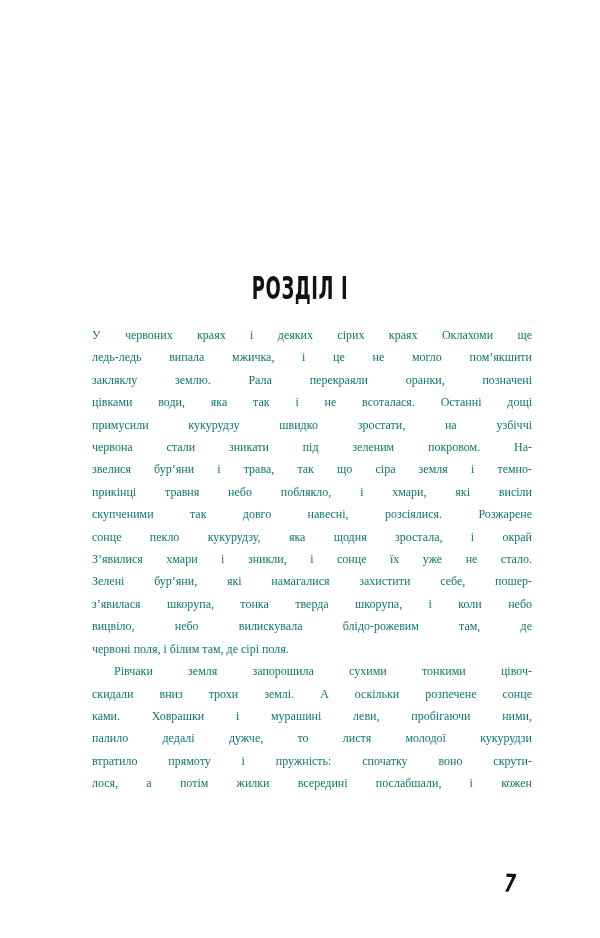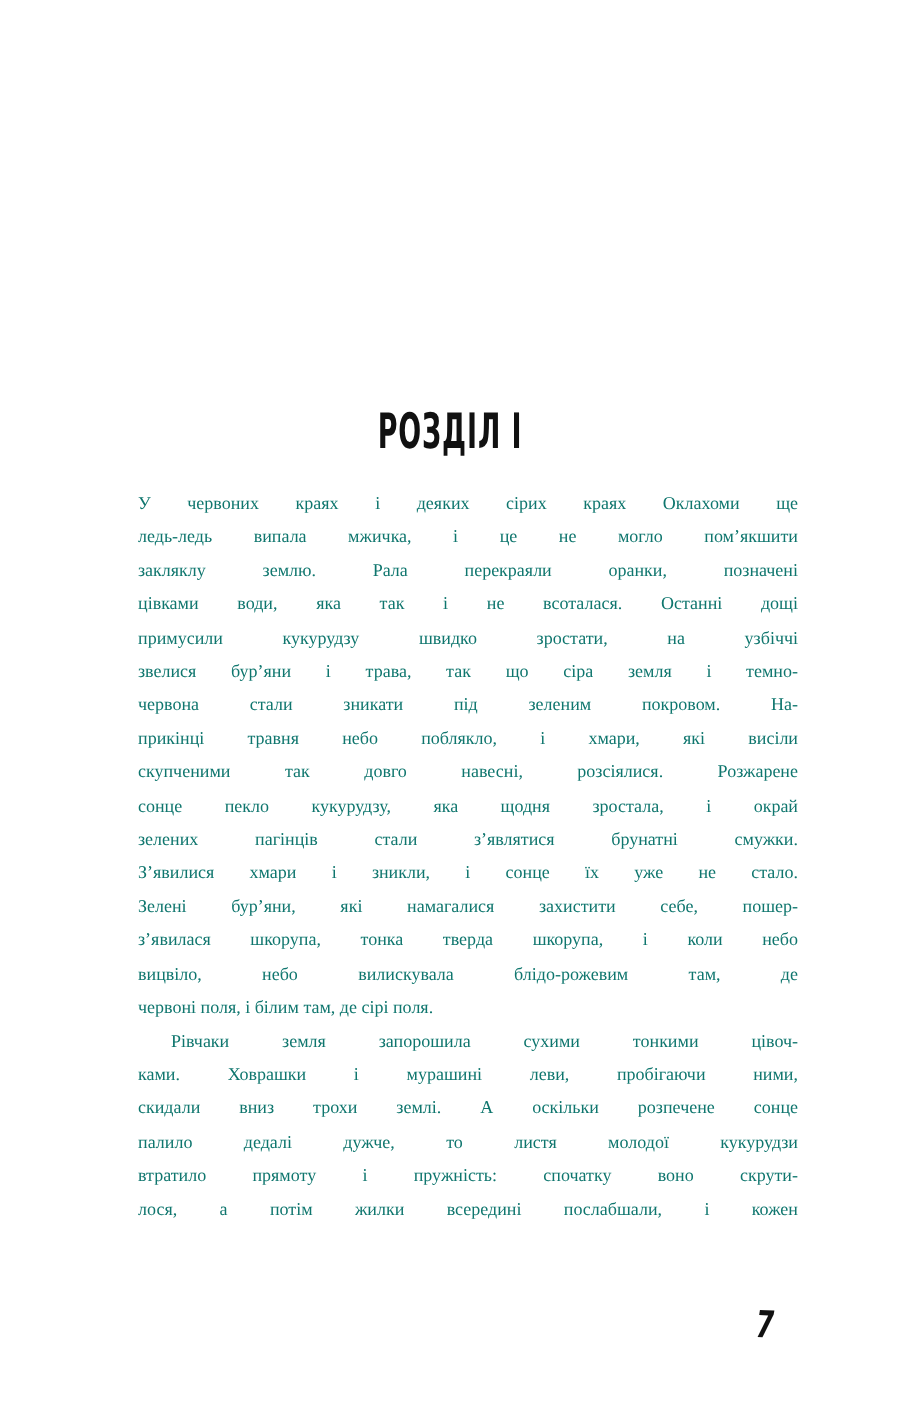--- a/index.html
+++ b/index.html
@@ -76,36 +76,35 @@
 <div class="page">
   <h1 class="chapter-title">РОЗДІЛ І</h1>
 
   <div class="text-block">
       <div class="para">
         <div class="line">У червоних краях і деяких сірих краях Оклахоми ще</div>
         <div class="line">ледь-ледь випала мжичка, і це не могло пом’якшити</div>
         <div class="line">закляклу землю. Рала перекраяли оранки, позначені</div>
         <div class="line">цівками води, яка так і не всоталася. Останні дощі</div>
         <div class="line">примусили кукурудзу швидко зростати, на узбіччі</div>
+        <div class="line">червона стали зникати під зеленим покровом. На-</div>
         <div class="line">звелися бур’яни і трава, так що сіра земля і темно-</div>
-        <div class="line">червона стали зникати під зеленим покровом. На-</div>
         <div class="line">прикінці травня небо поблякло, і хмари, які висіли</div>
         <div class="line">скупченими так довго навесні, розсіялися. Розжарене</div>
         <div class="line">сонце пекло кукурудзу, яка щодня зростала, і окрай</div>
-        <div class="line">зелених пагінців стали з’являтися брунатні смужки.</div>
         <div class="line">З’явилися хмари і зникли, і сонце їх уже не стало.</div>
         <div class="line">Зелені бур’яни, які намагалися захистити себе, пошер-</div>
         <div class="line">з’явилася шкорупа, тонка тверда шкорупа, і коли небо</div>
         <div class="line">вицвіло, небо вилискувала блідо-рожевим там, де</div>
         <div class="line last-left">червоні поля, і білим там, де сірі поля.</div>
       </div>
       <div class="para indent">
         <div class="line">Рівчаки земля запорошила сухими тонкими цівоч-</div>
+        <div class="line">скидали вниз трохи землі. А оскільки розпечене сонце</div>
         <div class="line">ками. Ховрашки і мурашині леви, пробігаючи ними,</div>
-        <div class="line">скидали вниз трохи землі. А оскільки розпечене сонце</div>
         <div class="line">палило дедалі дужче, то листя молодої кукурудзи</div>
         <div class="line">втратило прямоту і пружність: спочатку воно скрути-</div>
         <div class="line">лося, а потім жилки всередині послабшали, і кожен</div>
       </div>
     </div>
 
   <div class="page-number">7</div>
 </div>
 
 </body></html>

